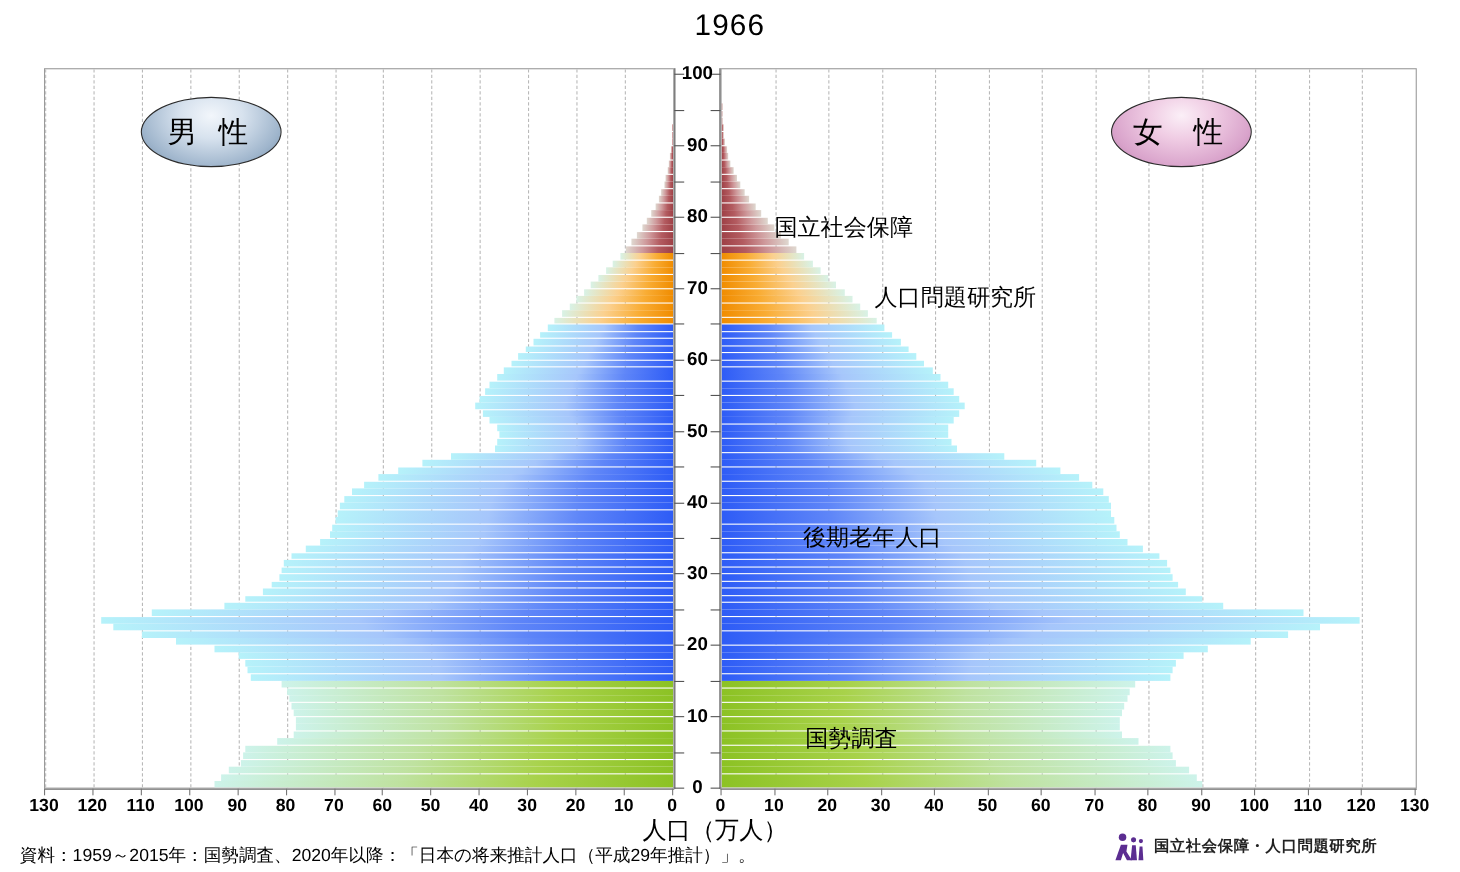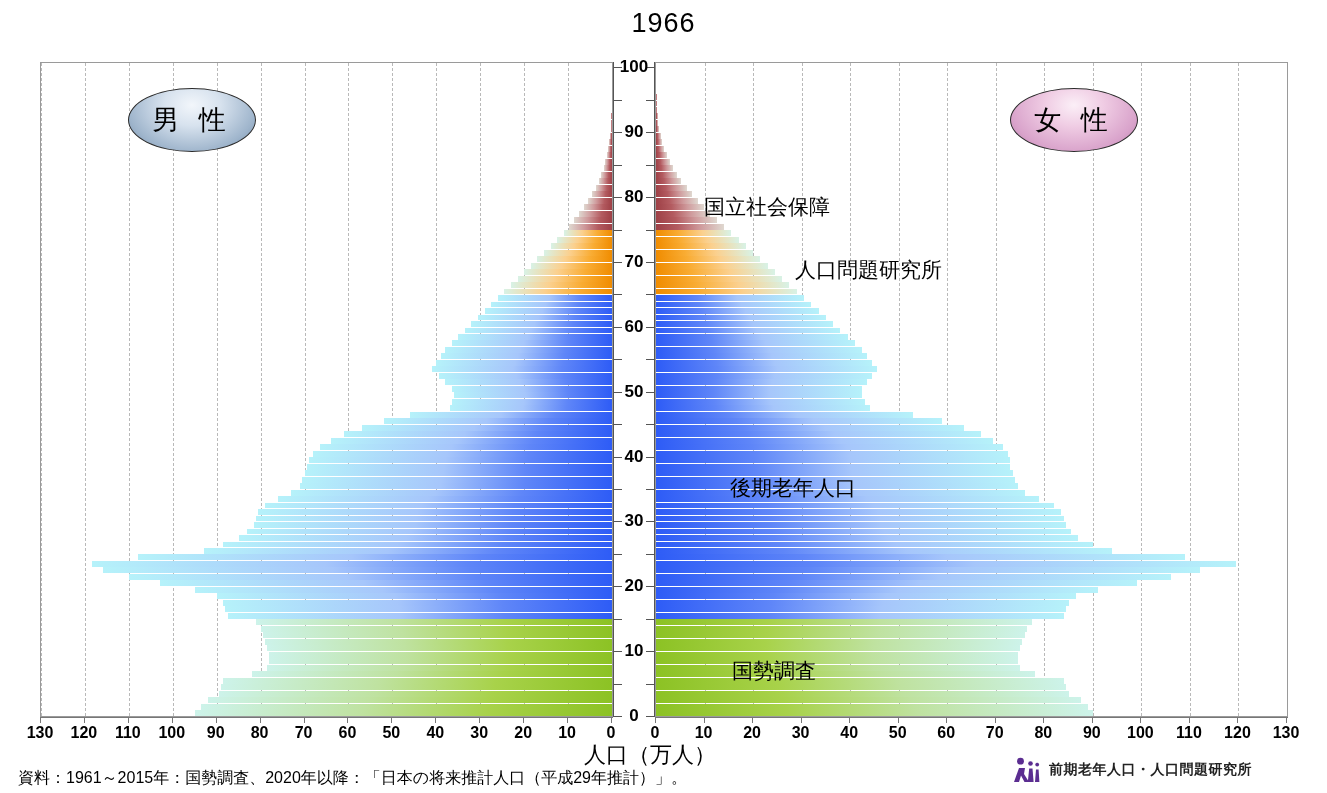--- a/index.html
+++ b/index.html
@@ -70,20 +70,21 @@
     display:flex;align-items:center;justify-content:center;
     font-size:27px;letter-spacing:6px;color:#000;
   }
   #badge-male{
     left:128px;top:88px;
     background:radial-gradient(ellipse at 50% 26%,#f2f6fb 0%,#d7e2ee 32%,#9fb5cc 72%,#6f8aa6 100%);
   }
   #badge-female{
     left:1010px;top:88px;
     background:radial-gradient(ellipse at 50% 26%,#fbeff7 0%,#f0cde4 32%,#d9a3cb 72%,#b37ba6 100%);
+    font-family:Liberation Mono, monospace;
   }
   
   .anno{position:absolute;font-size:21px;color:#000;white-space:nowrap;}
   #anno-late{left:704px;top:193px;}
   #anno-early{left:795px;top:256px;}
   #anno-work{left:730px;top:474px;}
   #anno-youth{left:732px;top:657px;}
   
   #institute-logo{position:absolute;left:1012px;top:757px;display:flex;align-items:center;gap:7px;}
   #institute-logo .mark{width:30px;height:26px;flex:0 0 auto;}
@@ -562,29 +563,29 @@
 </div>
 <div class="badge" id="badge-female">
   <span>女 性</span>
 </div>
 
 <div class="anno" id="anno-late">国立社会保障</div>
 <div class="anno" id="anno-early">人口問題研究所</div>
 <div class="anno" id="anno-work">後期老年人口</div>
 <div class="anno" id="anno-youth">国勢調査</div>
 
-<div id="source-note">資料：1961～2015年：国勢調査、2020年以降：「日本の将来推計人口（平成29年推計）」。</div>
+<div id="source-note">資料：1959～2015年：国勢調査、2020年以降：「日本の将来推計人口（平成29年推計）」。</div>
 
 <div id="institute-logo">
   <span class="mark">
     <svg width="30" height="26" viewBox="0 0 30 26">
       <g fill="#5b2d91">
         <circle cx="8.5" cy="4.2" r="3.4"></circle>
         <path d="M2 25 L7 11 L13 11 L12 17 L17 25 L12.5 25 L9 18.5 L7 25 Z"></path>
         <circle cx="18.5" cy="6.5" r="2.3"></circle>
         <path d="M15.8 25 L17.2 11.5 L20.5 11.5 L21.6 25 Z"></path>
         <circle cx="25.2" cy="7.6" r="1.9"></circle>
         <path d="M23 25 L24 12.6 L26.6 12.6 L27.4 25 Z"></path>
       </g>
     </svg>
   </span>
-  <span class="name">前期老年人口・人口問題研究所</span>
+  <span class="name">国立社会保障・人口問題研究所</span>
 </div>
 
 </body></html>

